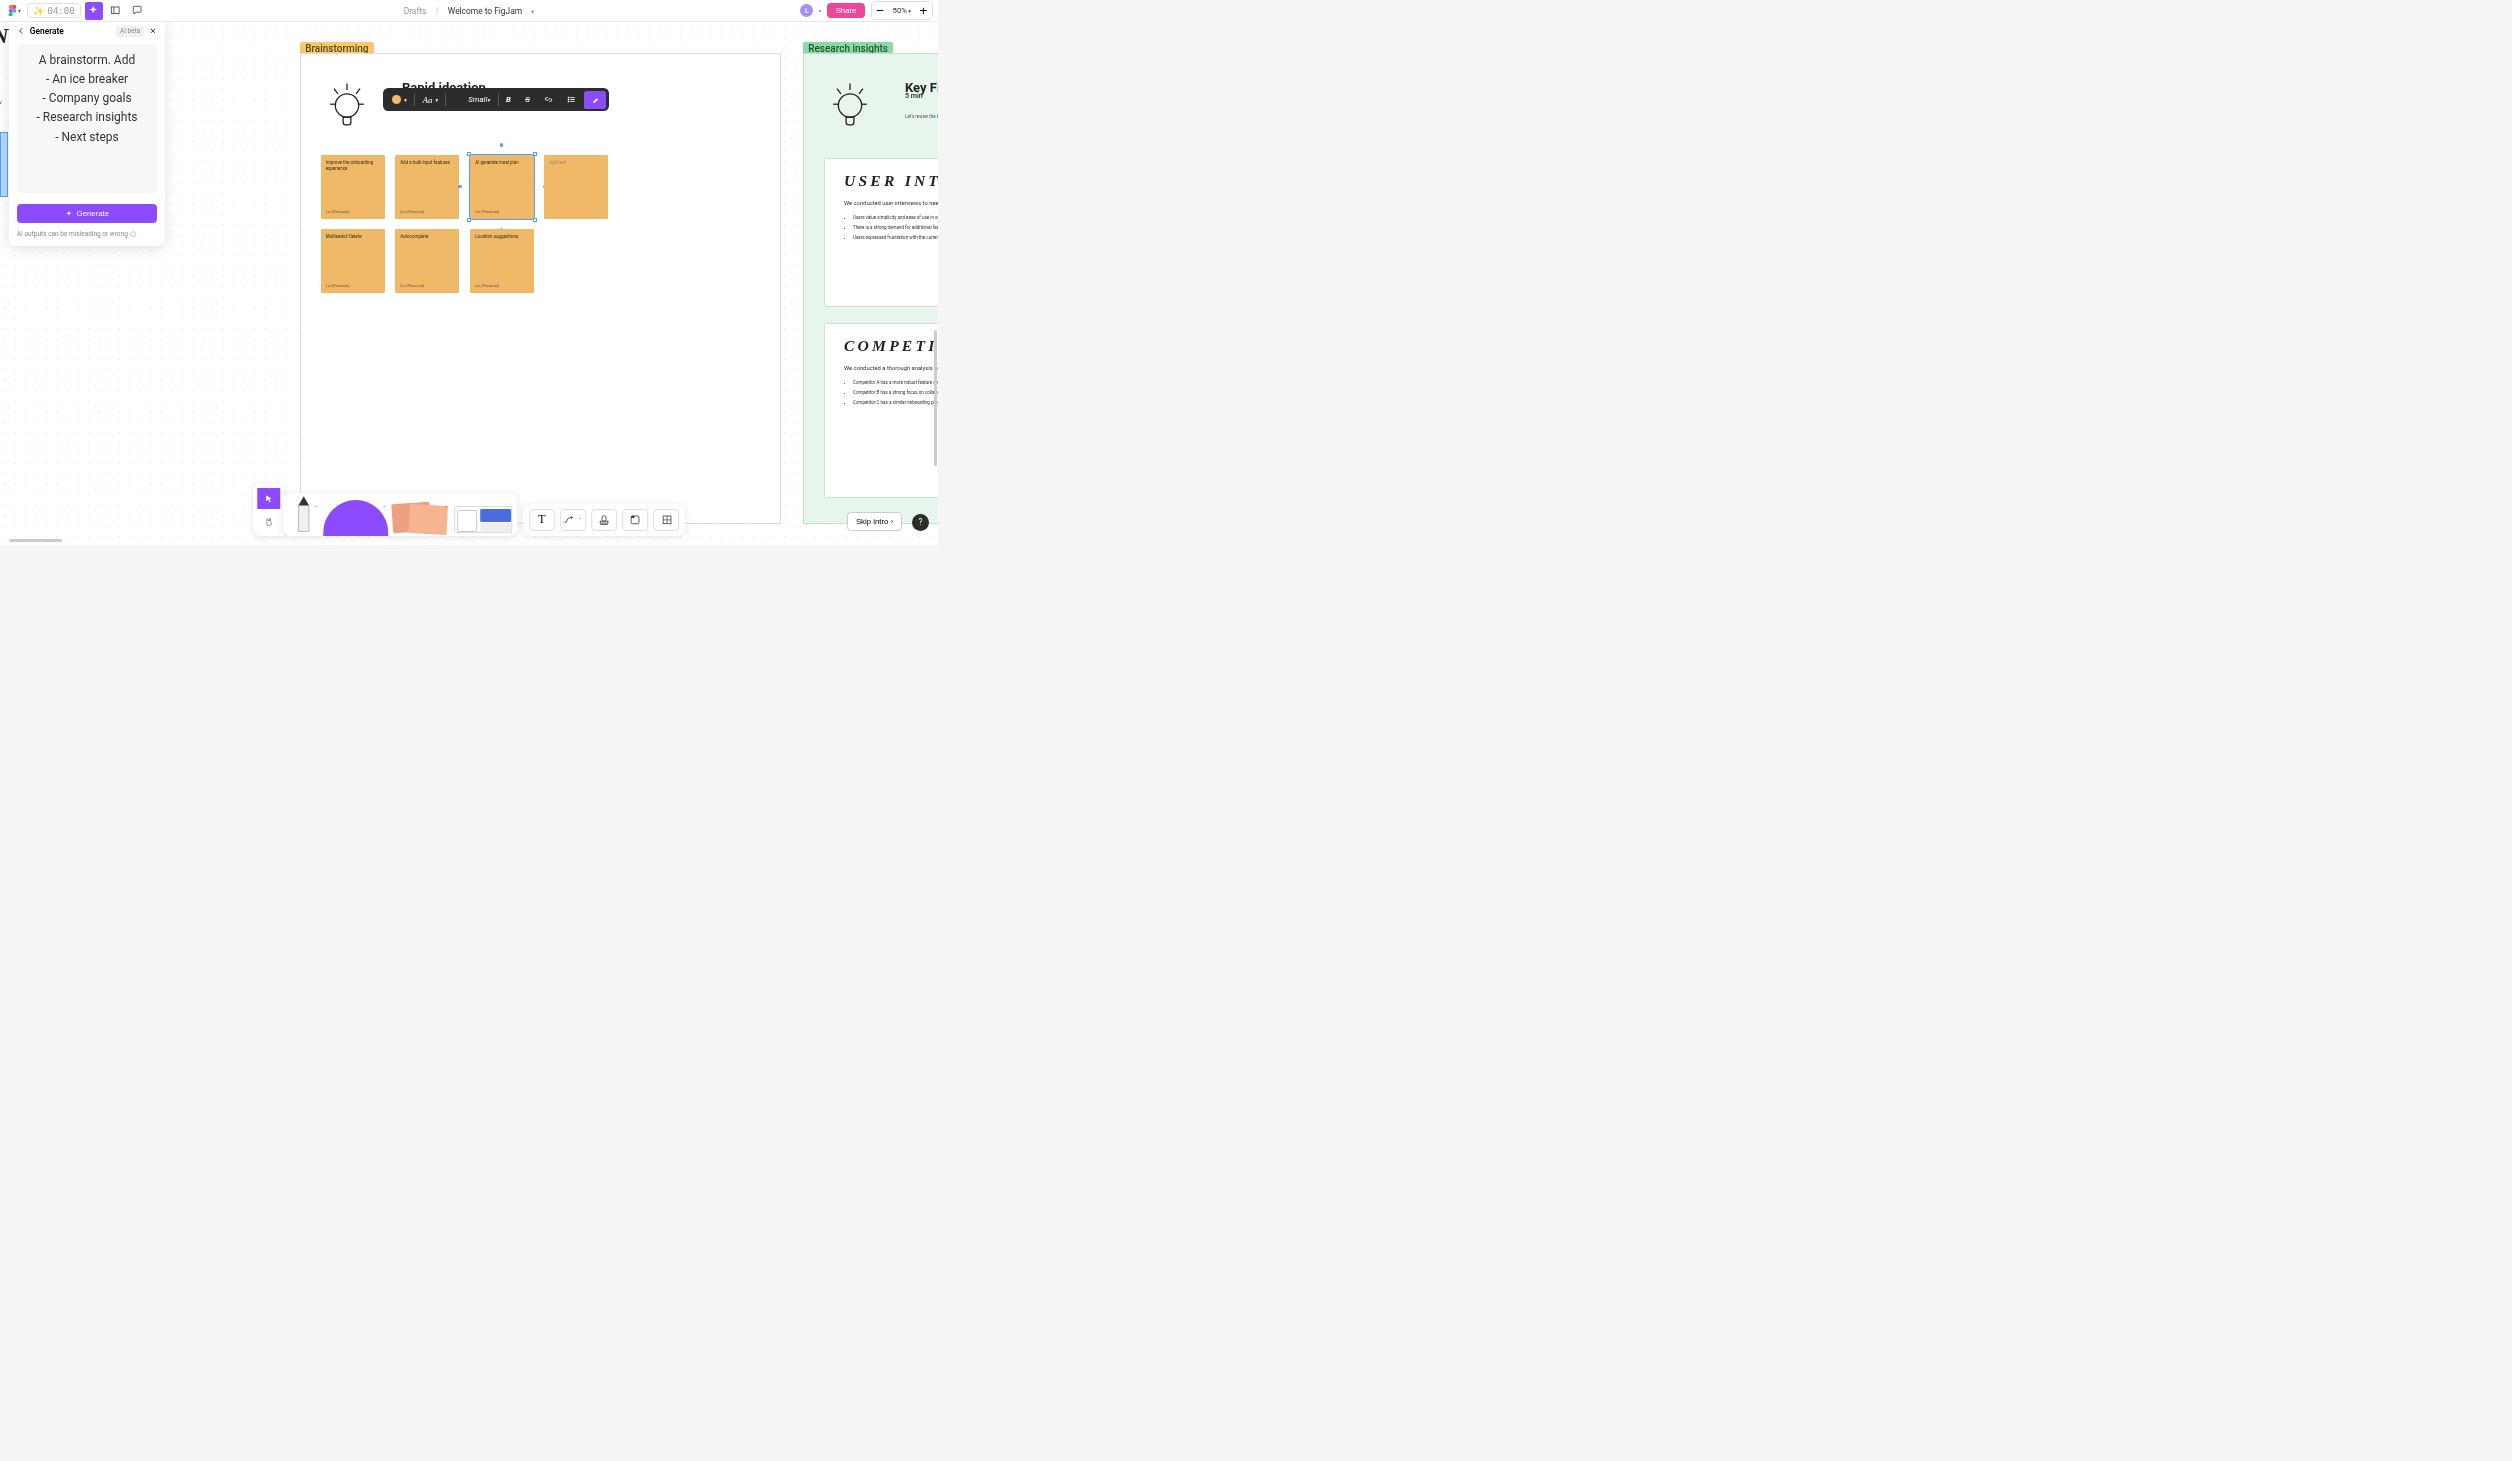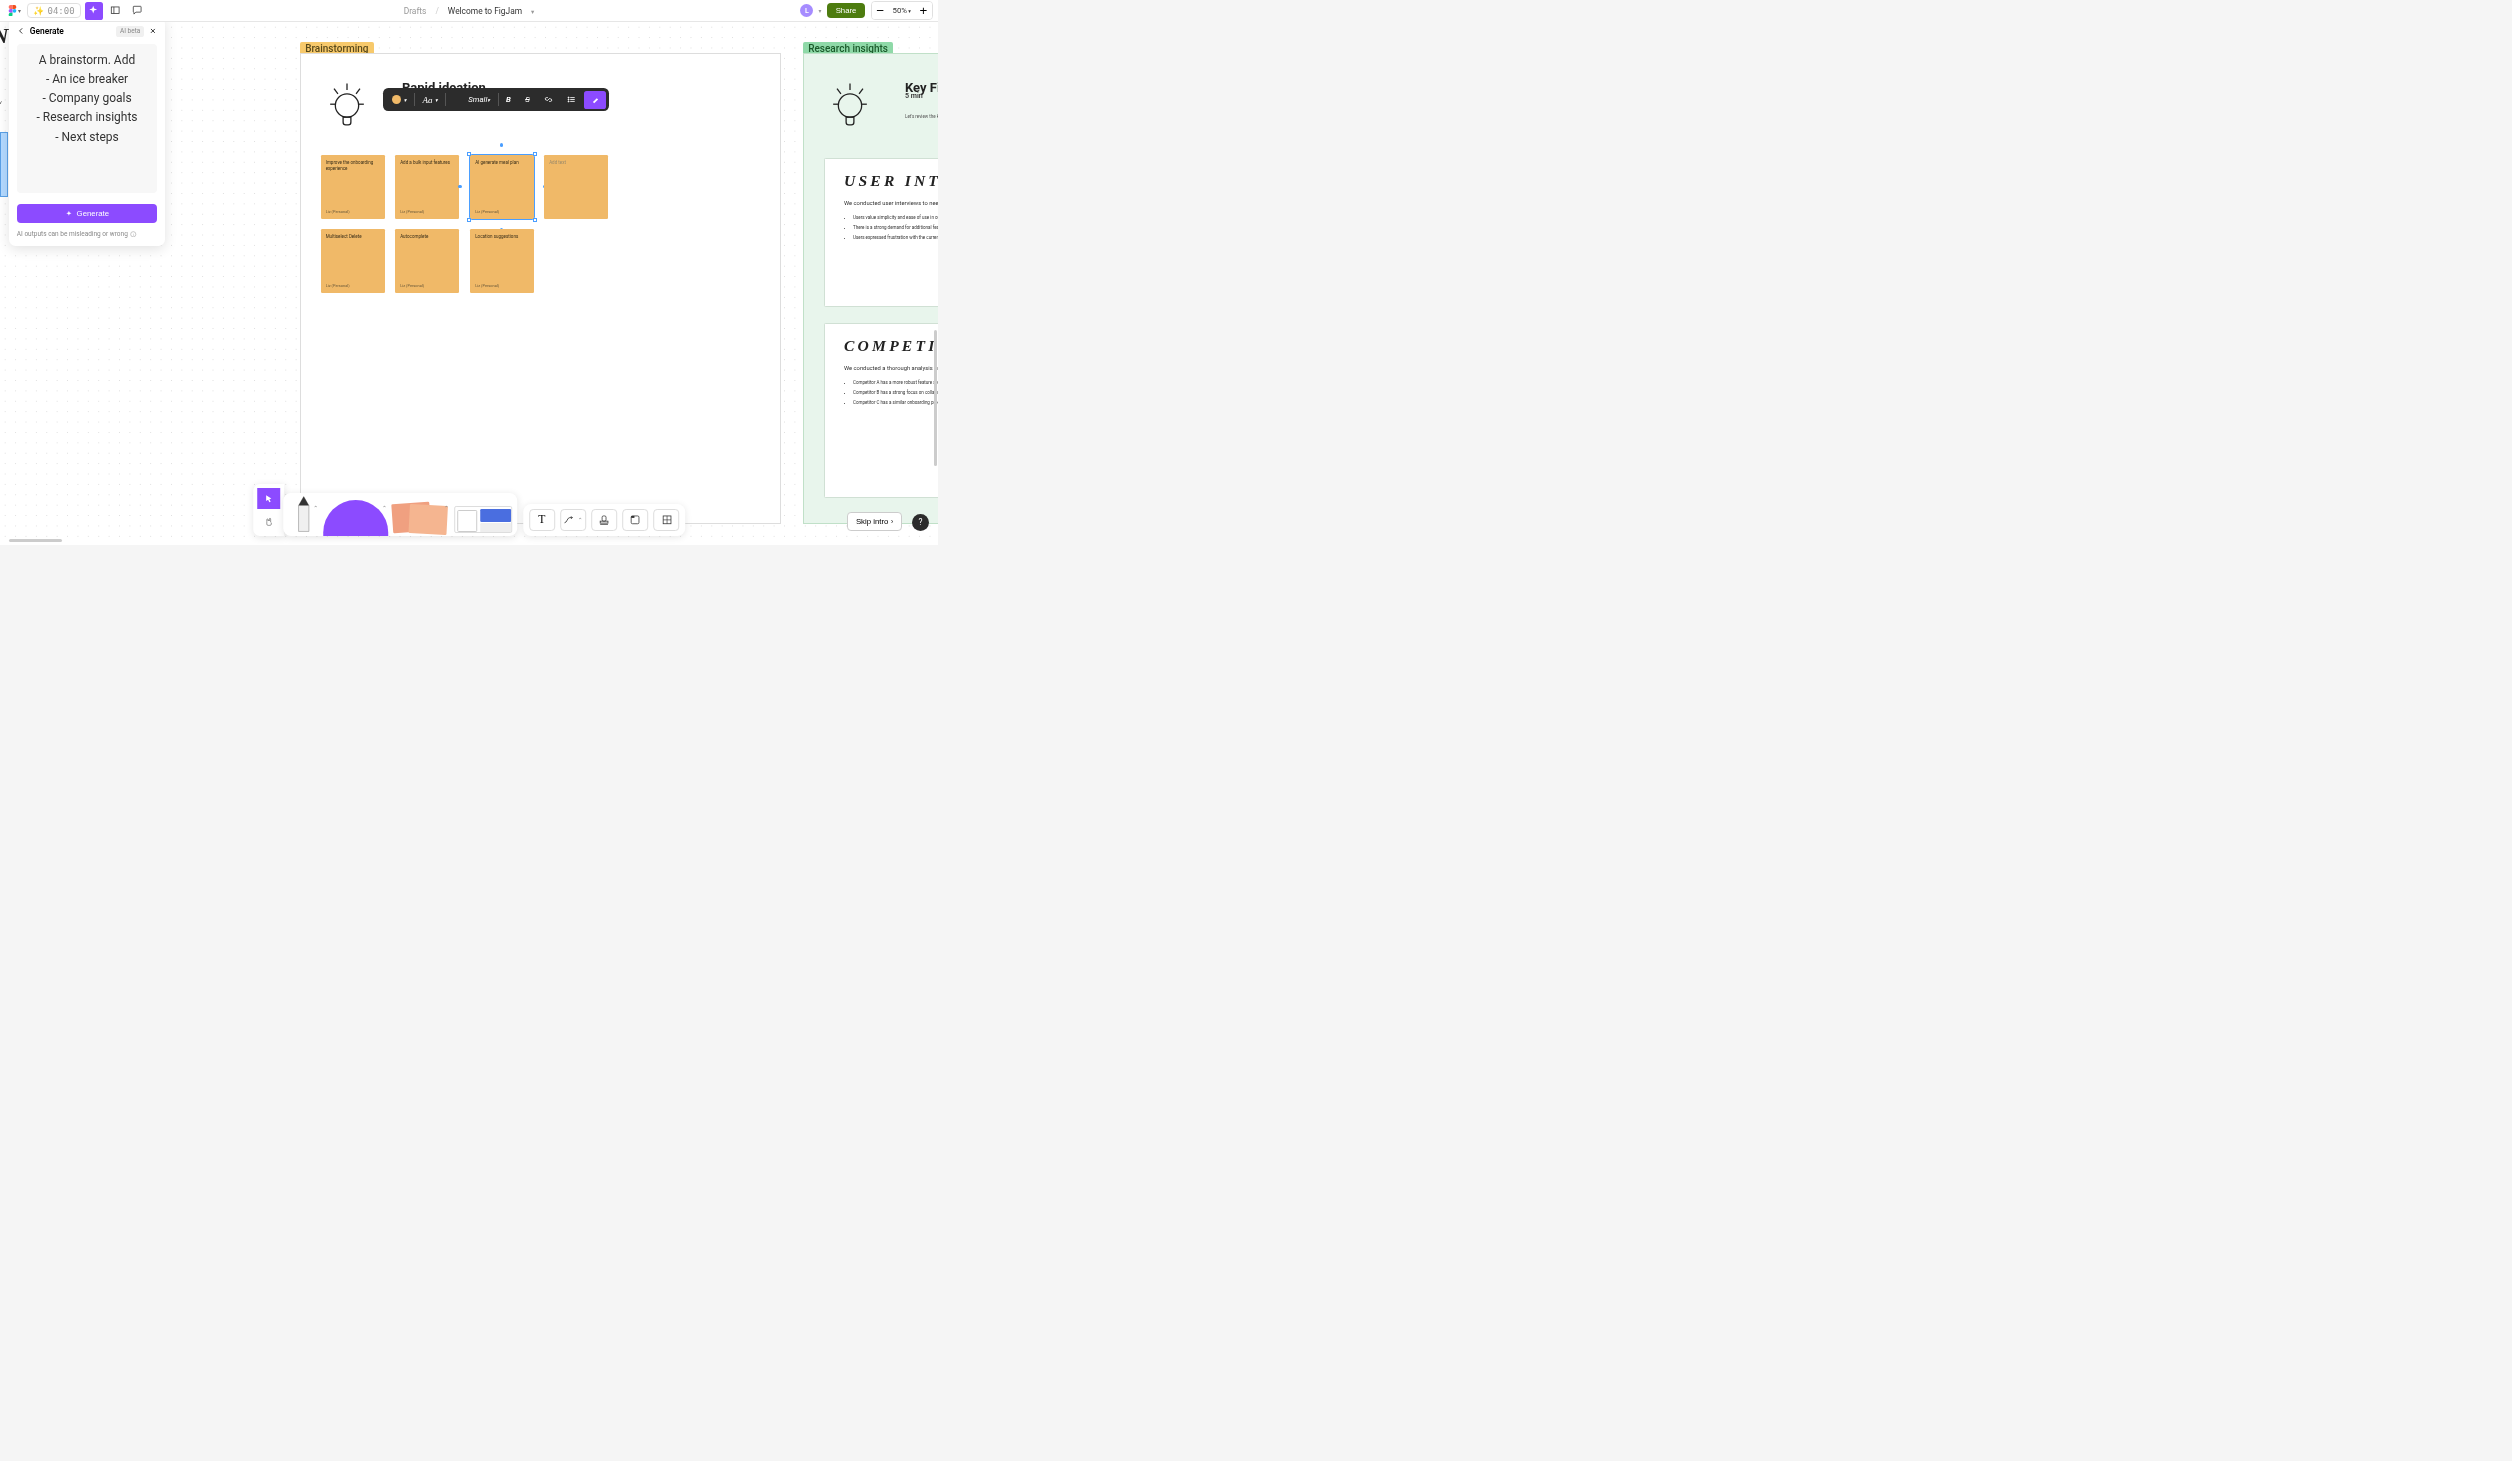--- a/index.html
+++ b/index.html
@@ -11,21 +11,21 @@
 .logo-btn { display: flex; align-items: center; gap: 1.3px; padding: 2.6px; cursor: pointer; }
 .timer-pill { display: flex; align-items: center; gap: 2.6px; background: #fff; border: 0.6px solid #e0e0e0; border-radius: 3.9px; padding: 1.3px 5.2px; font-family: monospace; font-size: 9px; color: #999; }
 .ai-btn { width: 18px; height: 18px; background: #8c4bff; border-radius: 2.6px; display: flex; align-items: center; justify-content: center; }
 .icon-btn { width: 18px; height: 18px; display: flex; align-items: center; justify-content: center; cursor: pointer; border-radius: 2.6px; }
 .topbar-center { position: absolute; left: 50%; transform: translateX(-50%); display: flex; align-items: flex-end; gap: 9px; font-size: 8.4px; }
 .breadcrumb-drafts { color: #999; }
 .breadcrumb-sep { color: #ccc; }
 .breadcrumb-title { color: #333; }
 .topbar-right { margin-left: auto; display: flex; align-items: center; gap: 5.2px; }
 .avatar { width: 13px; height: 13px; border-radius: 50%; background: #a68cff; color: #fff; display: flex; align-items: center; justify-content: center; font-size: 7.1px; font-weight: 600; }
-.share-btn { background: #4d7c0f; color: #fff; border: none; border-radius: 3.9px; padding: 3.2px 9px; font-size: 7.8px; font-weight: 500; cursor: pointer; }
+.share-btn { background: #ec4899; color: #fff; border: none; border-radius: 3.9px; padding: 3.2px 9px; font-size: 7.8px; font-weight: 500; cursor: pointer; }
 .zoom-group { display: flex; align-items: center; border: 0.6px solid #e0e0e0; border-radius: 3.9px; overflow: hidden; }
 .zoom-btn { width: 17px; height: 17px; display: flex; align-items: center; justify-content: center; cursor: pointer; background: #fff; border: none; }
 .zoom-label { padding: 0 3.9px; font-size: 7.8px; color: #333; display: flex; align-items: center; gap: 1.3px; }
 
 
 .canvas { position: absolute; top: 22px; left: 0; right: 0; bottom: 0; background: #fff; background-image: radial-gradient(circle, #ddd 0.6px, transparent 0.6px); background-size: 10.4px 10.4px; }
 
 
 .company-goals { position: absolute; left: -26px; top: 1.3px; font-family: serif; font-style: italic; font-size: 22px; letter-spacing: 3.9px; color: #222; font-weight: 600; }
 .left-text-peek2 { position: absolute; left: -6.5px; top: 77px; font-size: 5.2px; color: #555; }

